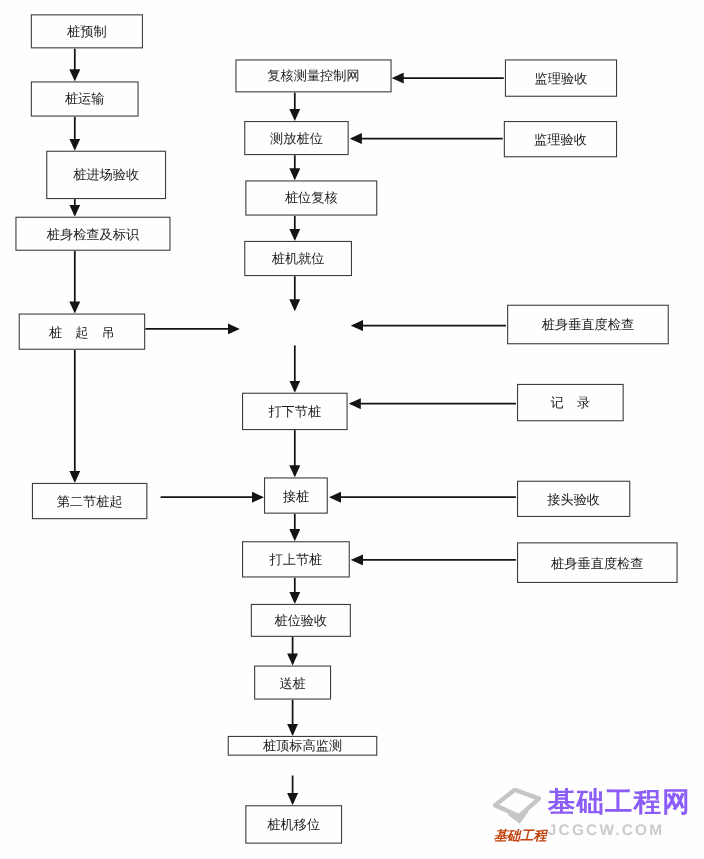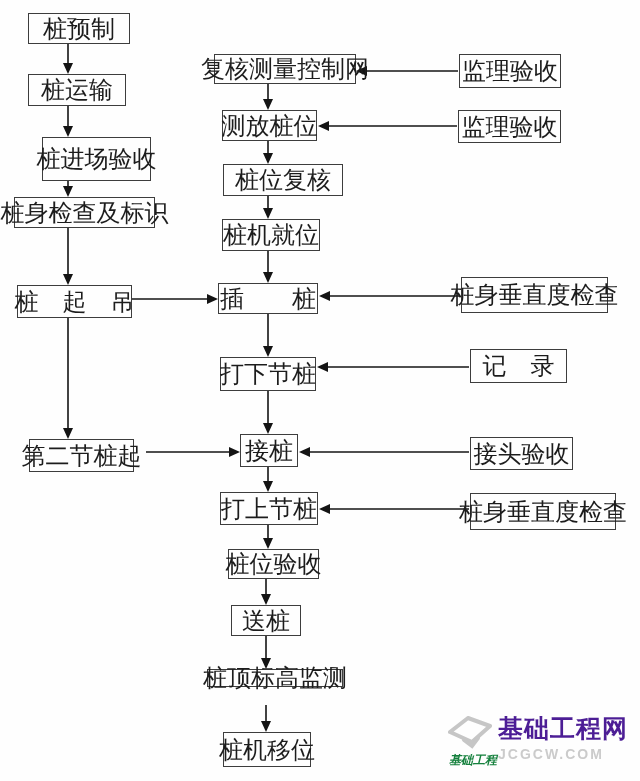--- a/index.html
+++ b/index.html
@@ -18,58 +18,58 @@
     width: 640px; height: 781px;
   }
   .node {
     position: absolute;
     box-sizing: border-box;
     border: 1.5px solid #3d3d3d;
     background: #fefefe;
     display: flex;
     align-items: center;
     justify-content: center;
-    font-size: 24px;
+    font-size: 12px;
     color: #1c1c1c;
     white-space: nowrap;
     line-height: 1;
   }
   .watermark {
     position: absolute;
     left: 446px;
     top: 712px;
     width: 192px;
     height: 62px;
     color: #c6c6c6;
   }
   .wm-logo { position: absolute; left: 2px; top: 4px; }
   .wm-textblock { position: absolute; left: 52px; top: 0; }
   .wm-name {
     font-size: 25px;
     font-weight: 700;
     letter-spacing: 1px;
-    color: #4c1d95;
+    color: #8b5cf6;
     font-family: "Liberation Sans", "DejaVu Sans", sans-serif;
   }
   .wm-domain {
     font-size: 14px;
     font-weight: 700;
     letter-spacing: 2px;
     color: #cbcbcb;
     font-family: "Liberation Sans", "DejaVu Sans", sans-serif;
     margin-top: 1px;
   }
   .wm-script {
     position: absolute;
     left: 3px;
     top: 40px;
     font-size: 12px;
     font-style: italic;
     font-weight: 700;
-    color: #15803d;
+    color: #c2410c;
   }
 </style>
 </head>
 <body>
 
 <div class="canvas">
 
   <svg class="arrow-layer" viewBox="0 0 640 781" xmlns="http://www.w3.org/2000/svg">
     <defs>
       <marker id="ah" markerWidth="11" markerHeight="10" refX="9" refY="5" orient="auto" markerUnits="userSpaceOnUse">
@@ -110,21 +110,20 @@
   <div class="node" style="left:28px;  top:74px;  width:98px;  height:32px;">桩运输</div>
   <div class="node" style="left:22px;  top:137px; width:109px; height:44px;margin-left:20px;">桩进场验收</div>
   <div class="node" style="left:14px;  top:197px; width:141px; height:31px;">桩身检查及标识</div>
   <div class="node" style="left:17px;  top:285px; width:115px; height:33px;">桩　起　吊</div>
   <div class="node" style="left:29px;  top:439px; width:105px; height:33px;">第二节桩起</div>
 
   <div class="node" style="left:214px; top:54px;  width:142px; height:30px;">复核测量控制网</div>
   <div class="node" style="left:222px; top:110px; width:95px;  height:31px;">测放桩位</div>
   <div class="node" style="left:223px; top:164px; width:120px; height:32px;">桩位复核</div>
   <div class="node" style="left:222px; top:219px; width:98px;  height:32px;">桩机就位</div>
-  <div class="node" style="left:218px; top:283px; width:100px; height:31px;">插　　桩</div>
   <div class="node" style="left:220px; top:357px; width:96px;  height:34px;">打下节桩</div>
   <div class="node" style="left:240px; top:434px; width:58px;  height:33px;">接桩</div>
   <div class="node" style="left:220px; top:492px; width:98px;  height:33px;">打上节桩</div>
   <div class="node" style="left:228px; top:549px; width:91px;  height:30px;">桩位验收</div>
   <div class="node" style="left:231px; top:605px; width:70px;  height:31px;">送桩</div>
   <div class="node" style="left:207px; top:669px; width:136px; height:18px;">桩顶标高监测</div>
   <div class="node" style="left:223px; top:732px; width:88px;  height:35px;">桩机移位</div>
 
   <div class="node" style="left:459px; top:54px;  width:102px; height:34px;">监理验收</div>
   <div class="node" style="left:458px; top:110px; width:103px; height:33px;">监理验收</div>

